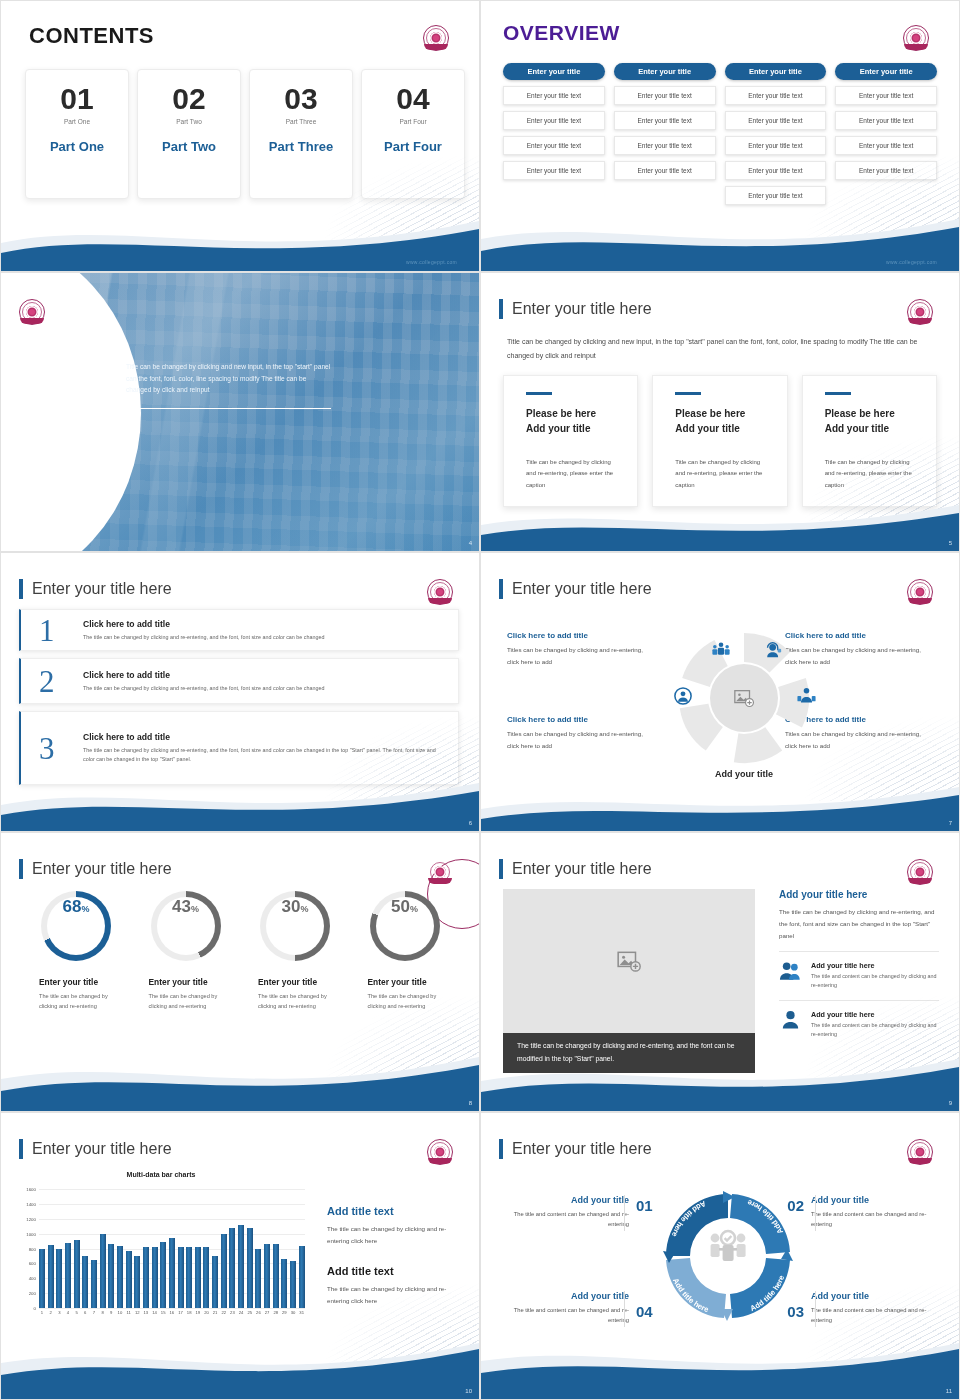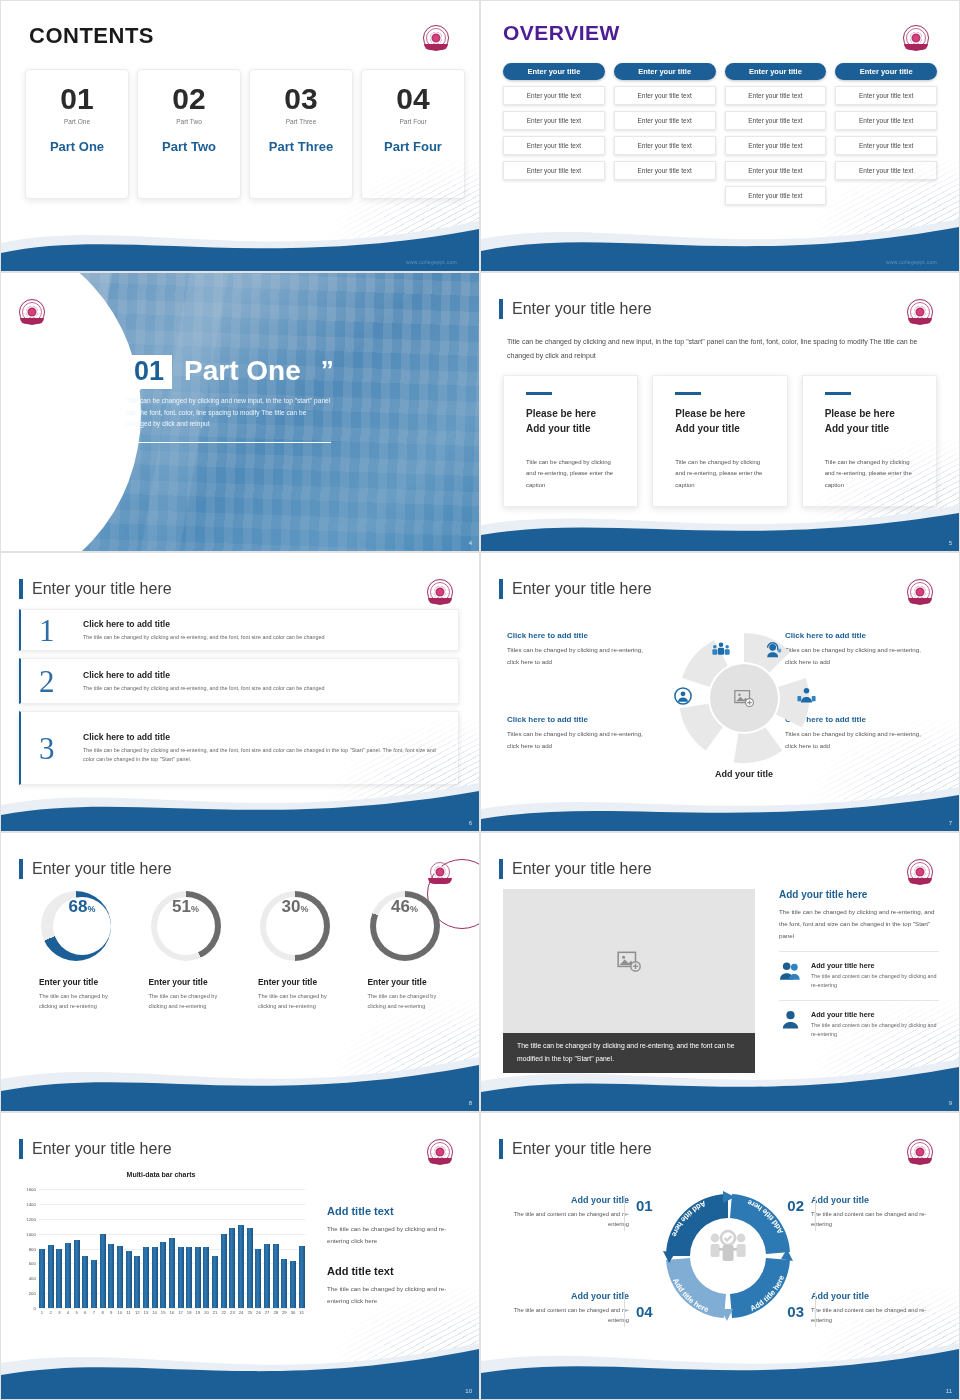--- a/index.html
+++ b/index.html
@@ -274,23 +274,20 @@
   <div class="slide s3">
     <div class="photo"></div>
     <div class="curve"></div>
     <div class="logo" style="top:26px;left:18px;z-index:5;">
       <div class="ring"></div>
         <div class="ring2"></div>
         <div class="core"></div>
         <div class="band"></div>
     </div>
     <div class="content">
-      <div style="white-space:nowrap;">
-        <span class="badge">01</span><span class="ptitle">Part One</span><span class="quote">”</span>
-      </div>
       <div class="desc">Title can be changed by clicking and new input, in the top "start" panel can the font, fonL color, line spacing to modify The title can be changed by click and reinput</div>
       <div class="rule"></div>
     </div>
     <div class="pgno" style="color:#d8e7f3;">4</div>
   </div>
 
   <div class="slide s4">
     <div class="ttl-wrap">
       <div class="ttl-bar"></div>
       <div class="ttl">Enter your title here</div>
@@ -471,53 +468,53 @@
       <div class="ttl">Enter your title here</div>
     </div>
     <div class="logo" style="top:26px;right:26px;">
       <div class="ring"></div>
         <div class="ring2"></div>
         <div class="core"></div>
         <div class="band"></div>
     </div>
     <div class="grid">
       <div class="col">
-        <div class="ring" id="d0" style="background: conic-gradient(rgb(28, 95, 150) 0deg, rgb(28, 95, 150) 244.8deg, rgb(236, 236, 236) 244.8deg, rgb(236, 236, 236) 360deg); justify-content: flex-end;">
+        <div class="ring" id="d0" style="background: conic-gradient(rgb(28, 95, 150) 0deg, rgb(28, 95, 150) 244.8deg, rgb(236, 236, 236) 244.8deg, rgb(236, 236, 236) 360deg);">
           <div class="inner">
               <span class="v" id="d0v" style="color: rgb(28, 95, 150);">68</span>
               <span class="pc" id="d0u" style="color: rgb(28, 95, 150);">%</span>
             </div>
         </div>
         <h4>Enter your title</h4>
         <p>The title can be changed by clicking and re-entering</p>
       </div>
       <div class="col">
         <div class="ring" id="d1" style="background: conic-gradient(rgb(107, 107, 107) 0deg, rgb(107, 107, 107) 154.8deg, rgb(236, 236, 236) 154.8deg, rgb(236, 236, 236) 360deg);">
           <div class="inner">
-              <span class="v" id="d1v" style="color: rgb(107, 107, 107);">51</span>
+              <span class="v" id="d1v" style="color: rgb(107, 107, 107);">43</span>
               <span class="pc" id="d1u" style="color: rgb(107, 107, 107);">%</span>
             </div>
         </div>
         <h4>Enter your title</h4>
         <p>The title can be changed by clicking and re-entering</p>
       </div>
       <div class="col">
         <div class="ring" id="d2" style="background: conic-gradient(rgb(107, 107, 107) 0deg, rgb(107, 107, 107) 180deg, rgb(236, 236, 236) 180deg, rgb(236, 236, 236) 360deg);">
           <div class="inner">
               <span class="v" id="d2v" style="color: rgb(107, 107, 107);">30</span>
               <span class="pc" id="d2u" style="color: rgb(107, 107, 107);">%</span>
             </div>
         </div>
         <h4>Enter your title</h4>
         <p>The title can be changed by clicking and re-entering</p>
       </div>
       <div class="col">
         <div class="ring" id="d3" style="background: conic-gradient(rgb(107, 107, 107) 0deg, rgb(107, 107, 107) 291.6deg, rgb(236, 236, 236) 291.6deg, rgb(236, 236, 236) 360deg);">
           <div class="inner">
-              <span class="v" id="d3v" style="color: rgb(107, 107, 107);">46</span>
+              <span class="v" id="d3v" style="color: rgb(107, 107, 107);">50</span>
               <span class="pc" id="d3u" style="color: rgb(107, 107, 107);">%</span>
             </div>
         </div>
         <h4>Enter your title</h4>
         <p>The title can be changed by clicking and re-entering</p>
       </div>
     </div>
     <div class="hatch"></div>
     <div class="wave">
       <svg viewBox="0 0 480 62" preserveAspectRatio="none">

